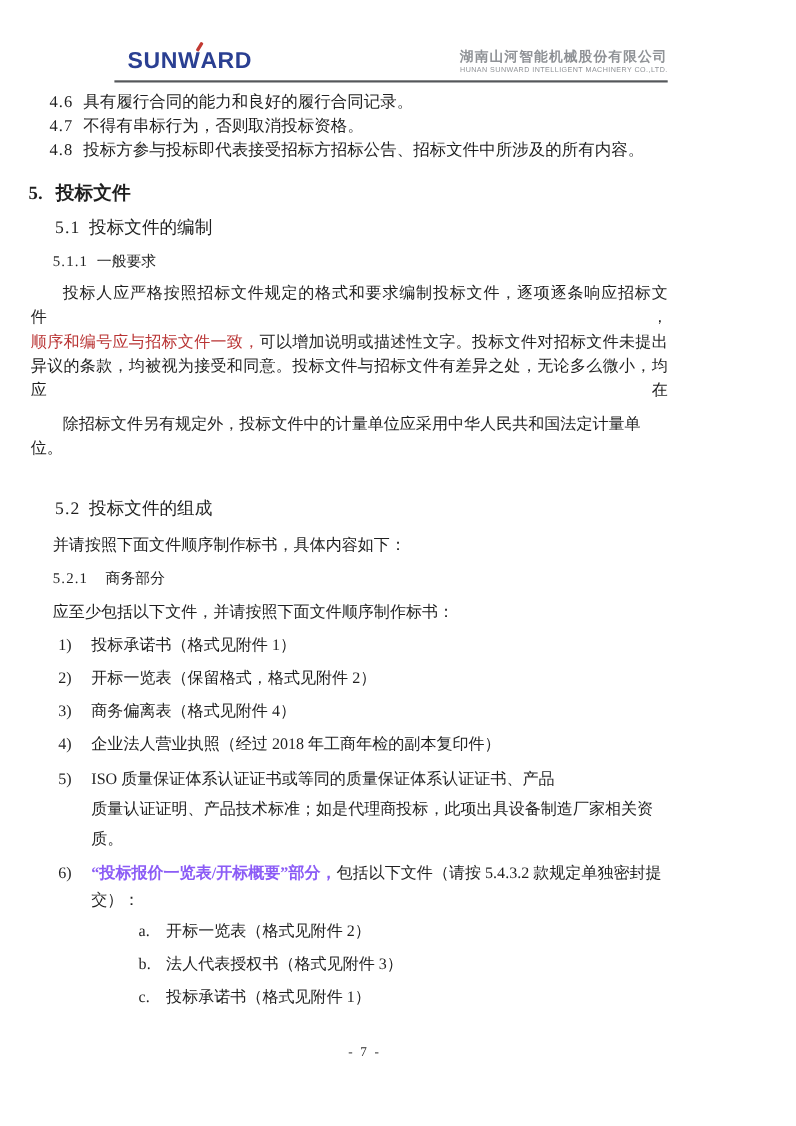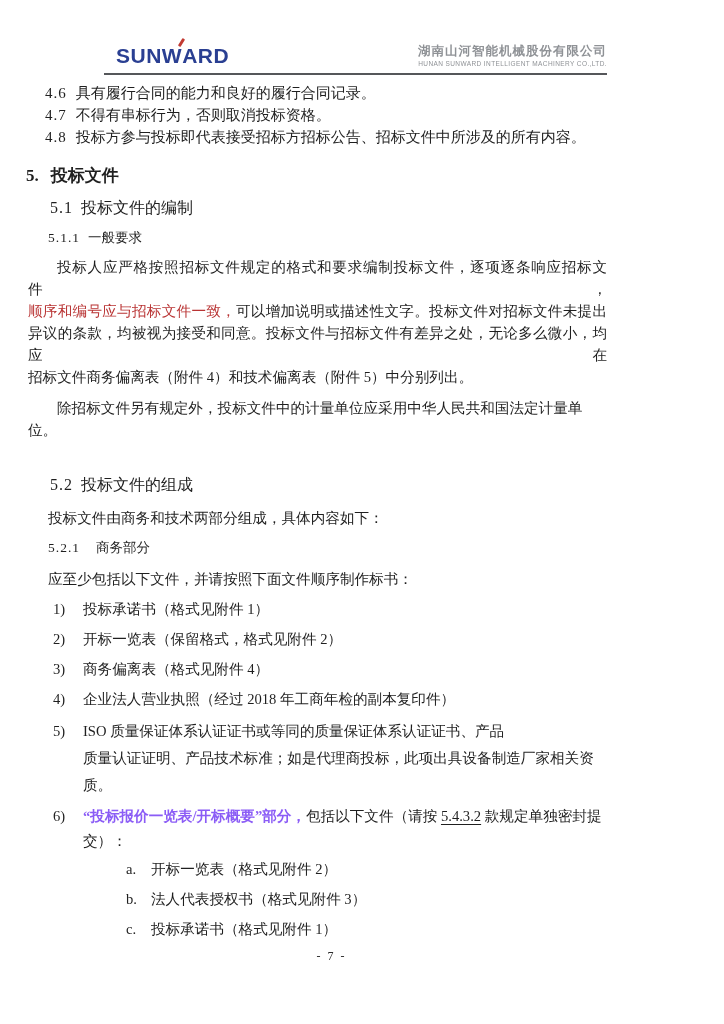--- a/index.html
+++ b/index.html
@@ -60,21 +60,21 @@
   .h3 .num{margin-right:8px;letter-spacing:1px;}
   .h3 .num.wide{margin-right:16px;}
   .h3.gap512{margin-top:13px;}
   .para{font-size:14.6px;line-height:22px;margin-top:9px;}
   .para .line{display:block;}
   .para .line.just{text-align:justify;text-align-last:justify;}
   .para .line.ind{text-indent:29px;}
   .flush{font-size:14.6px;line-height:22px;margin:11px 0 0 20px;}
   .red{color:#b93434;}
   .redbold{color:#8b5cf6;font-weight:bold;}
-  .uline{text-decoration:underline;text-underline-offset:3px;}
+  .uline{text-underline-offset:3px;}
   
   .li{
     position:relative;
     margin:8px 0 0 55px;
     font-size:14.6px;
     line-height:22px;
   }
   .li .li-num{position:absolute;left:-30px;top:0;}
   .li.two-line{line-height:27px;}
   .li.item6{line-height:25px;margin-top:5px;max-width:545px;}
@@ -135,34 +135,33 @@
     </div>
 
     <div class="h3">
       <span class="num">5.1.1</span><span>一般要求</span>
     </div>
 
     <div class="para">
       <span class="line just ind">投标人应严格按照招标文件规定的格式和要求编制投标文件，逐项逐条响应招标文件，</span>
       <span class="line just"><span class="red">顺序和编号应与招标文件一致，</span><span>可以增加说明或描述性文字。投标文件对招标文件未提出</span></span>
       <span class="line just">异议的条款，均被视为接受和同意。投标文件与招标文件有差异之处，无论多么微小，均应在</span>
-      <span class="line">招标文件商务偏离表（附件 4）和技术偏离表（附件 5）中分别列出。</span>
     </div>
 
 
 
     <div class="para">
       <span class="line ind">除招标文件另有规定外，投标文件中的计量单位应采用中华人民共和国法定计量单位。</span>
     </div>
 
     <div class="h2 gap-top">
       <span class="num">5.2</span><span>投标文件的组成</span>
     </div>
 
-    <div class="flush">投标文件由商务和技术两部分组成，具体内容如下：</div>
+    <div class="flush">并请按照下面文件顺序制作标书，具体内容如下：</div>
 
     <div class="h3">
       <span class="num wide">5.2.1</span><span>商务部分</span>
     </div>
 
     <div class="flush">应至少包括以下文件，并请按照下面文件顺序制作标书：</div>
 
     <div class="li">
       <span class="li-num">1)</span><span>投标承诺书（格式见附件 1）</span>
     </div>

